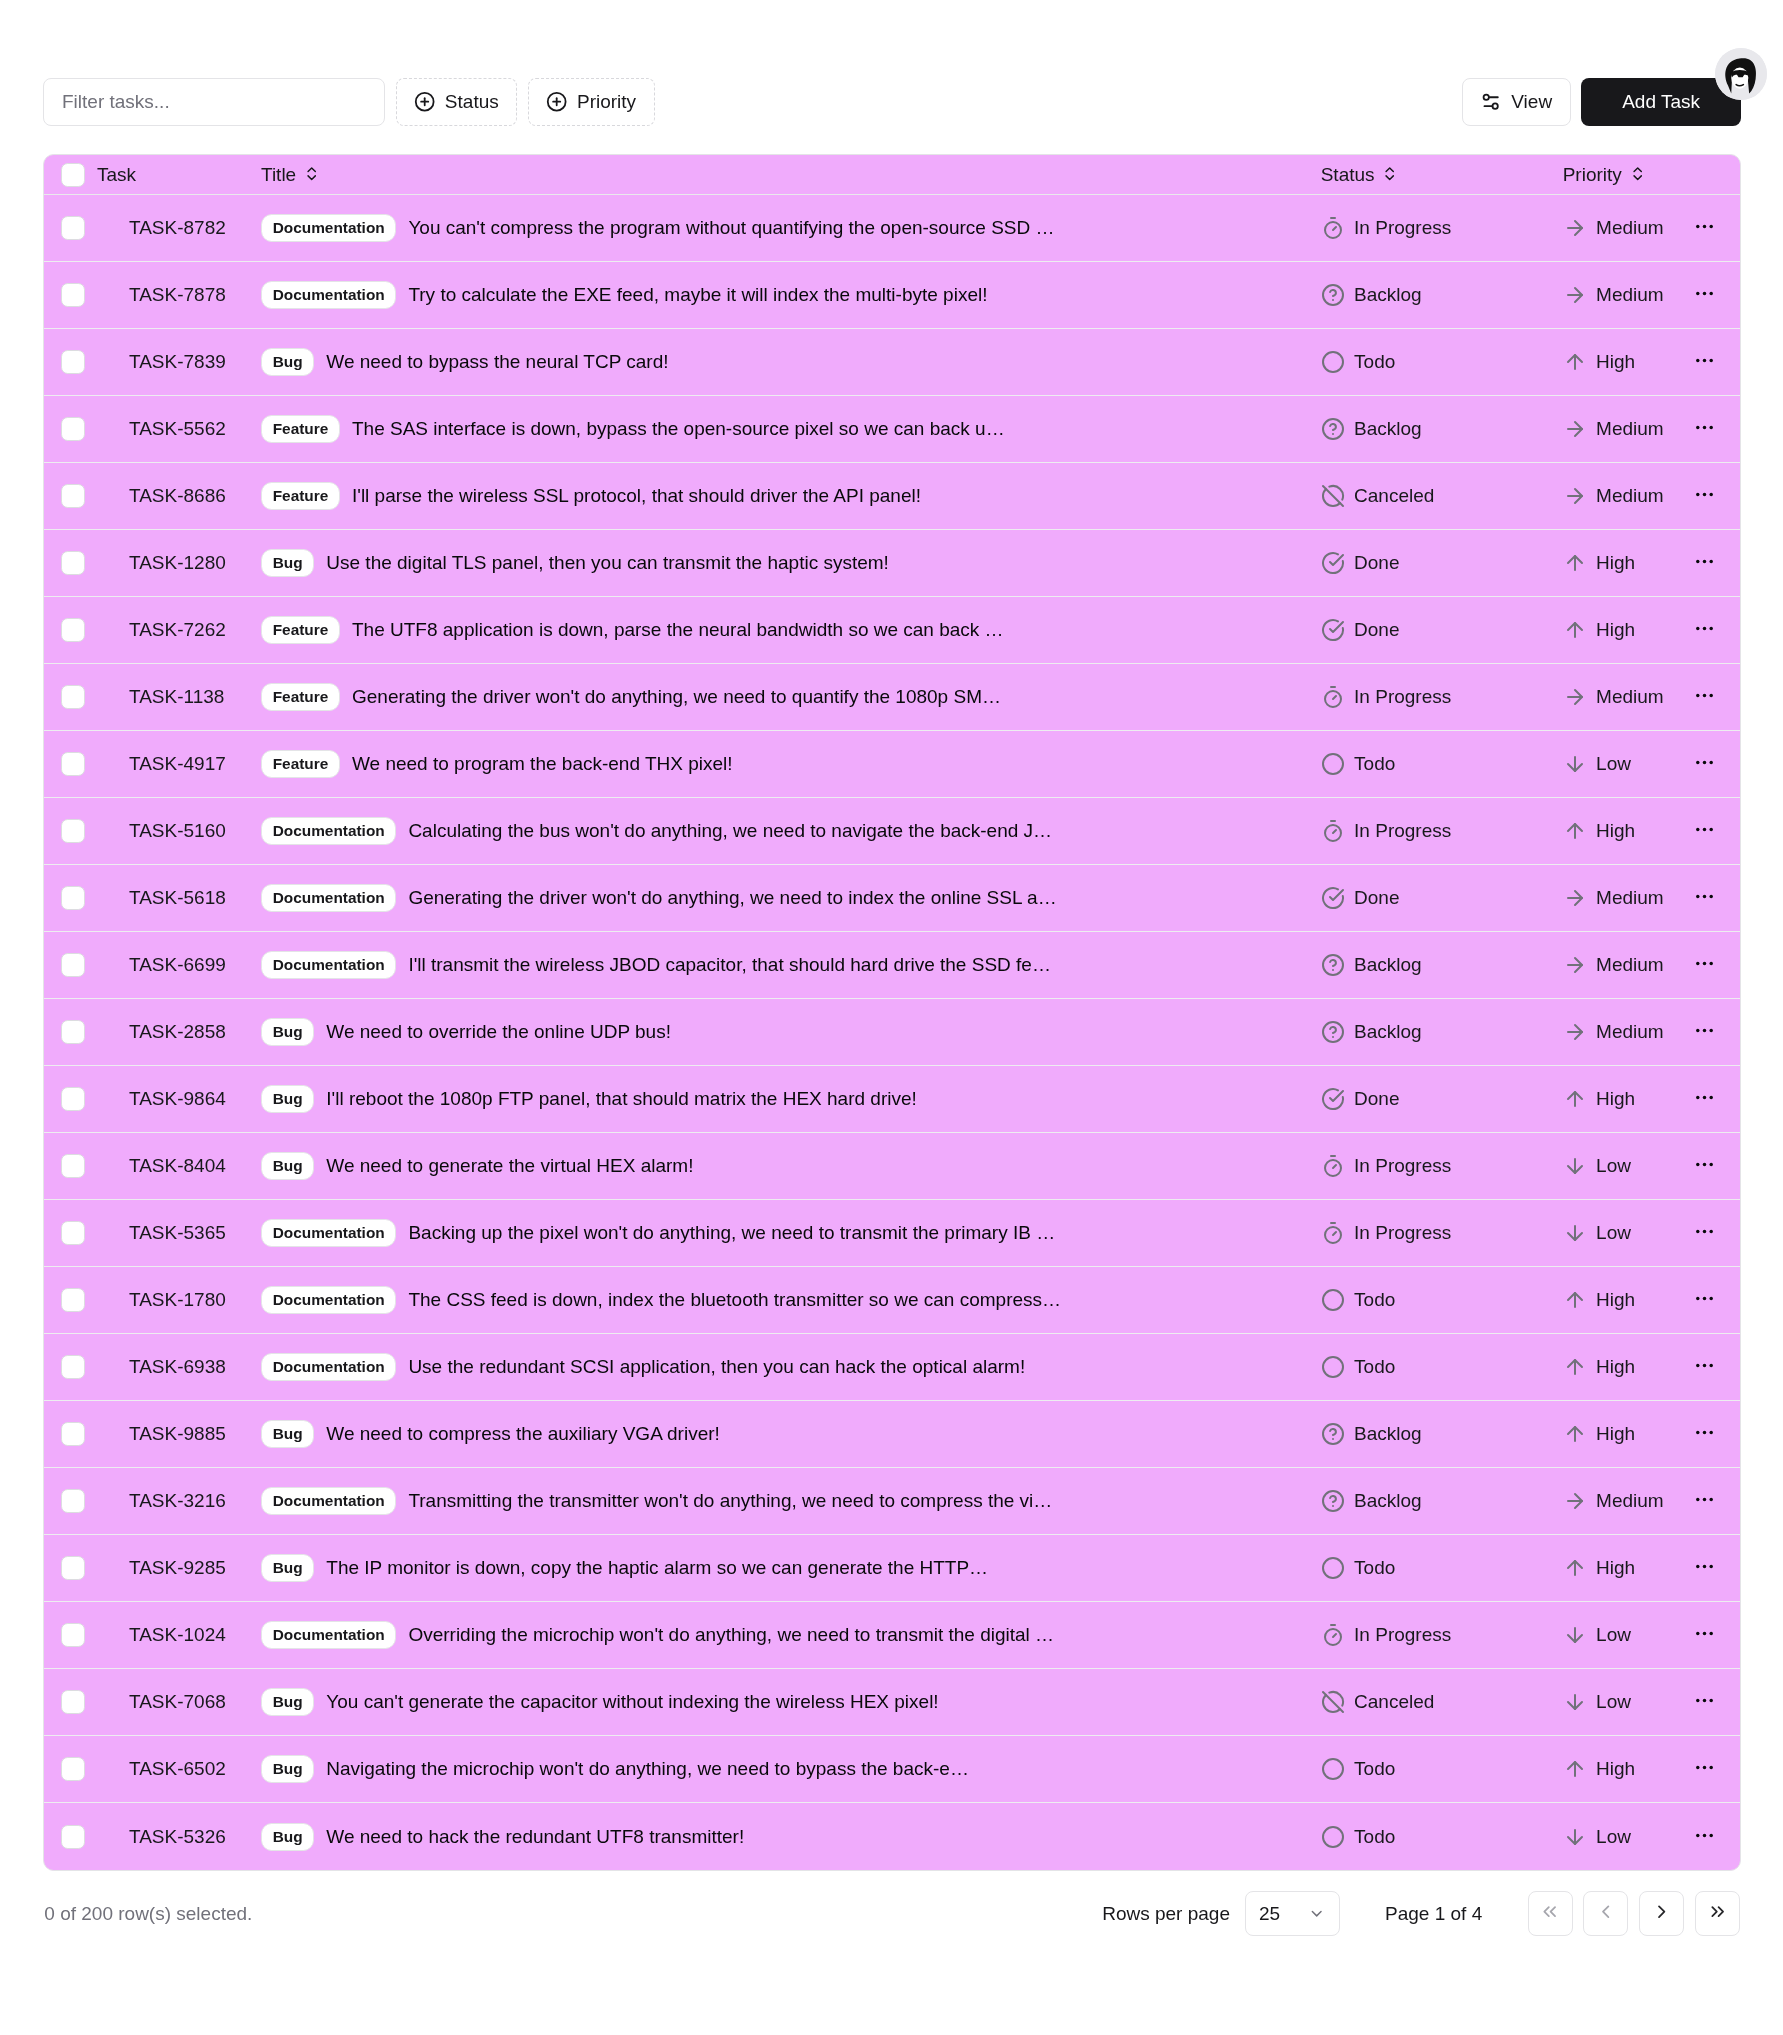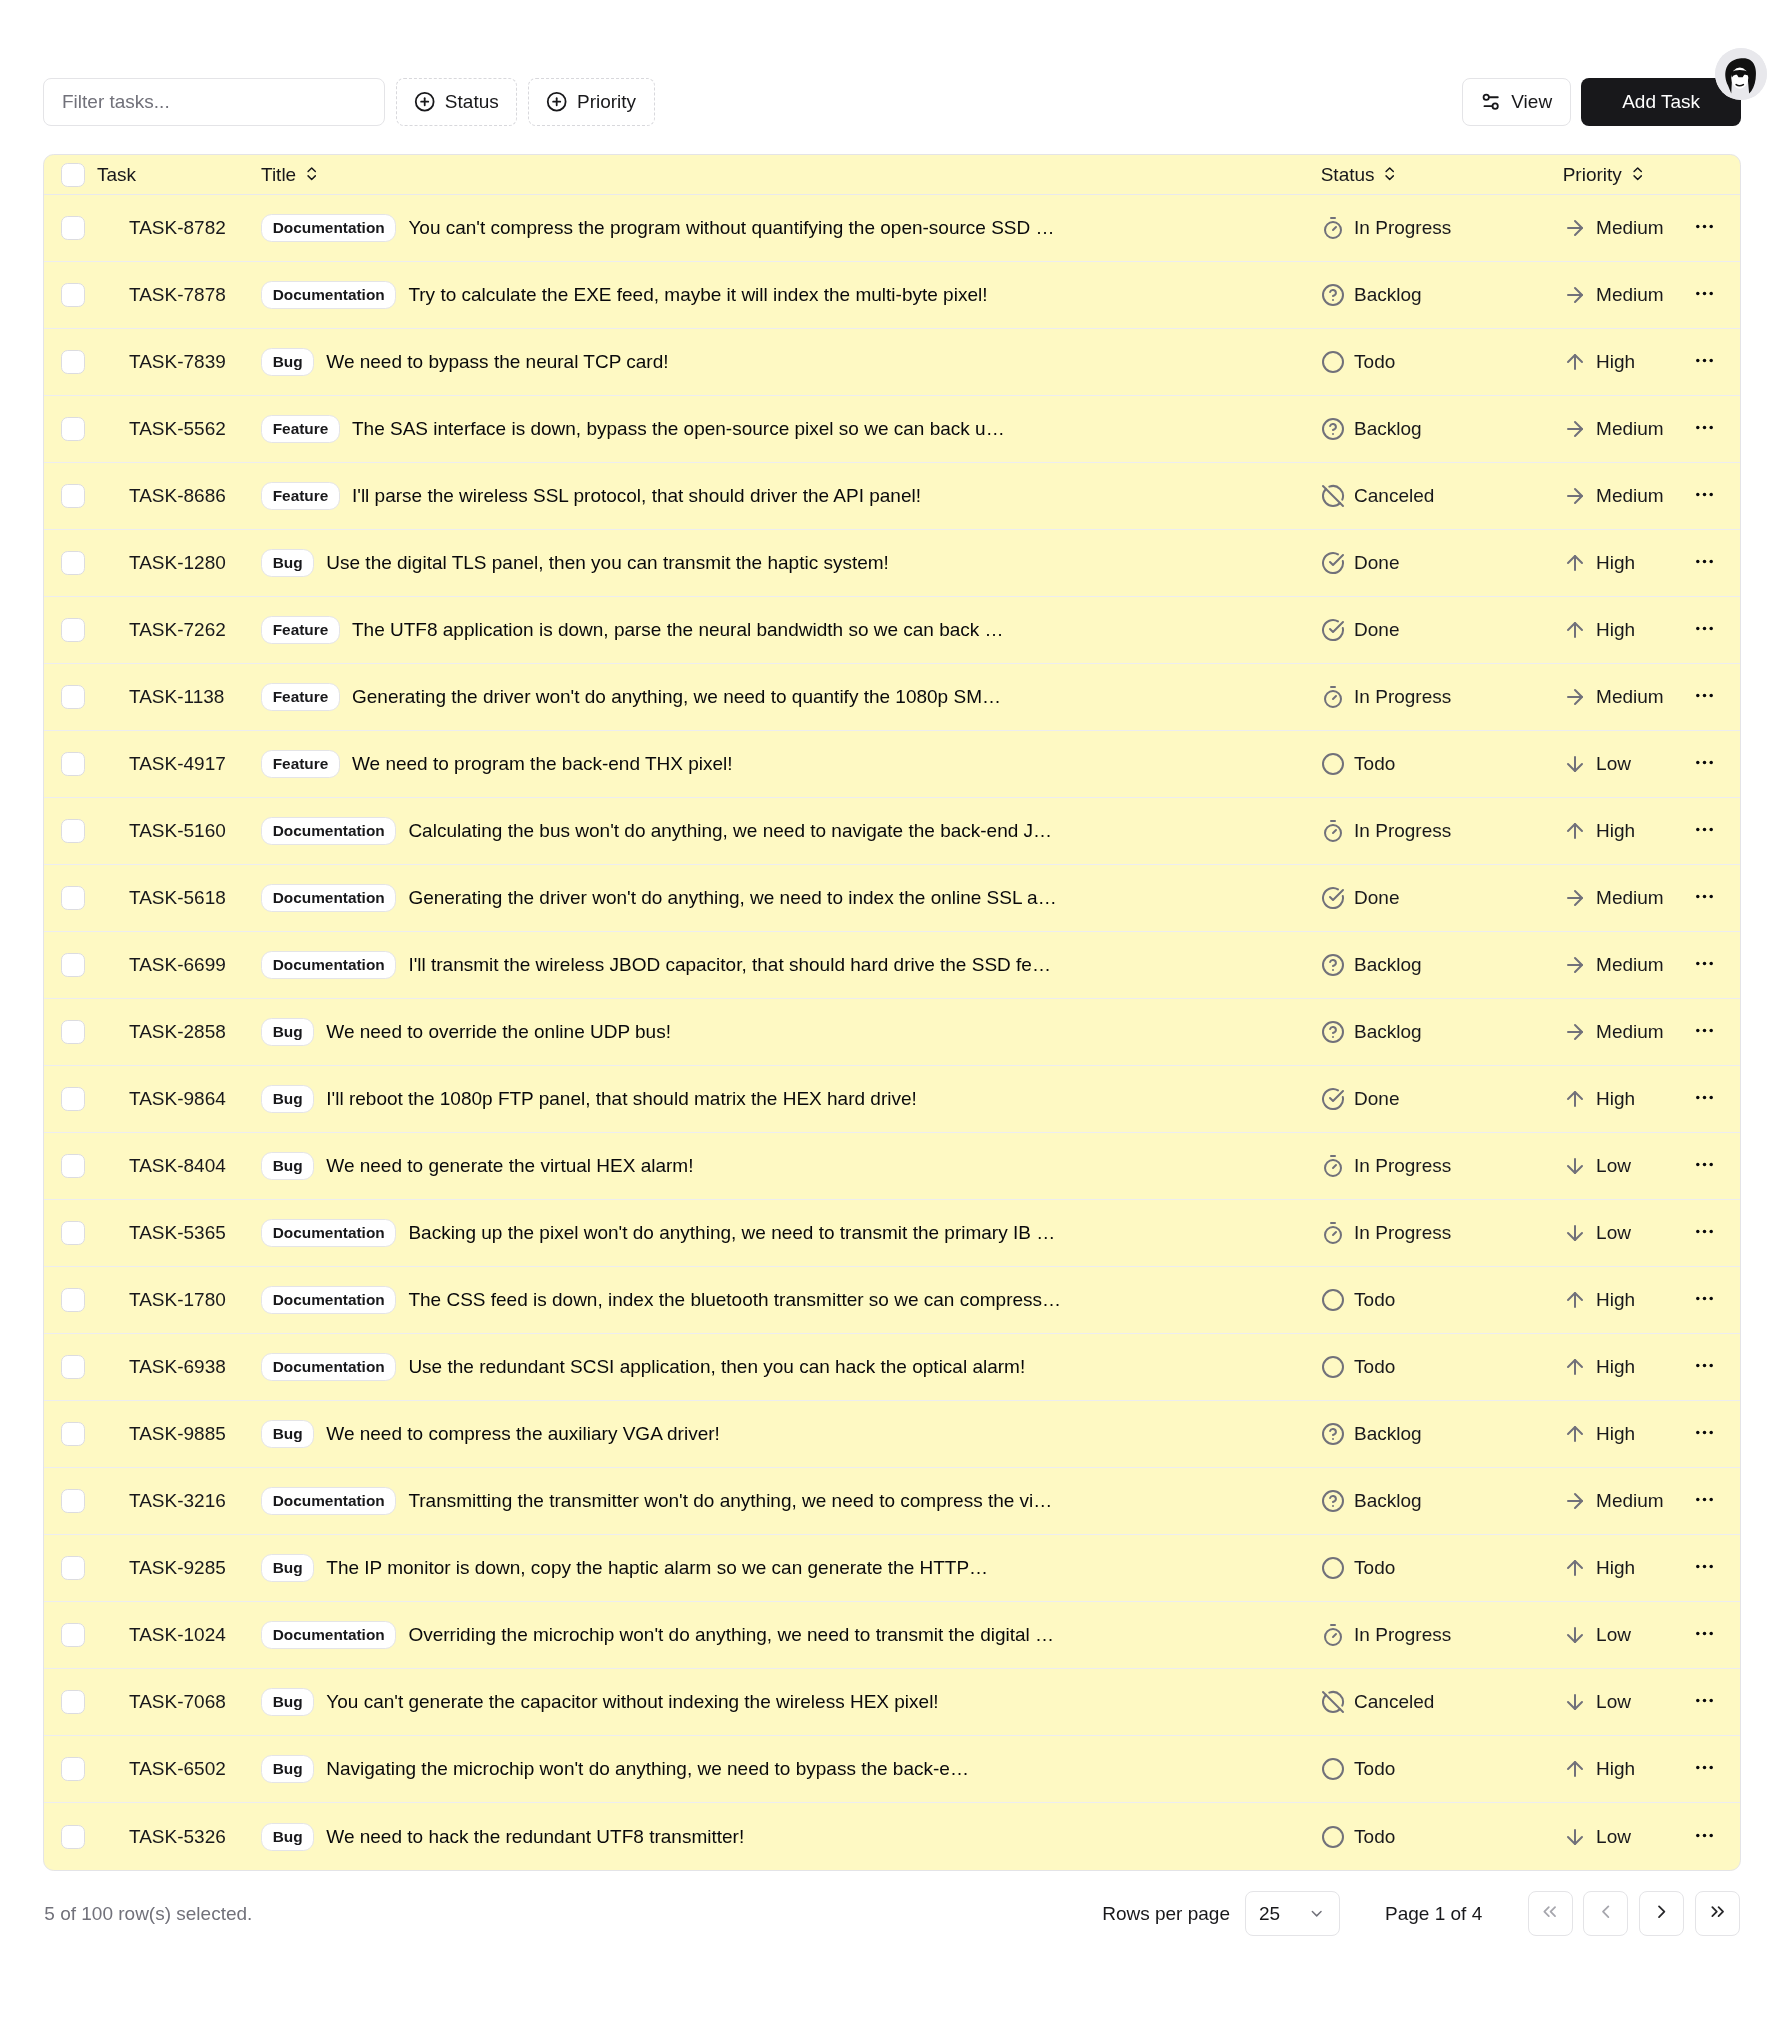--- a/index.html
+++ b/index.html
@@ -42,21 +42,21 @@
   .btn .icon svg { display:block; }
   .toolbar-spacer { flex:1; }
   .btn-primary {
     background:#18181b; color:#ffffff; border:none; padding:0 41px; font-weight:500;
   }
 
   
   .table {
     margin-top: 28px;
     border: 1.3px solid #e4e4e7; border-radius: 10.7px;
-    overflow: hidden; background:#fef9c3;
+    overflow: hidden; background:#f0abfc;
   }
   .thead, .trow {
     display:grid;
     grid-template-columns: 53px 164px 1fr 242px 117px 71px;
     align-items:center;
   }
   .thead { height: 40px; border-bottom: 1.3px solid #e9e9ec; color:#18181b; }
   .trow { height: 67px; border-bottom: 1.3px solid #ededf0; }
   .trow:last-child { border-bottom:none; }
   .cell { display:flex; align-items:center; min-width:0; }
@@ -1130,21 +1130,21 @@
                   <circle cx="12" cy="12" r="1.8"></circle>
                   <circle cx="19" cy="12" r="1.8"></circle>
                 </svg></span>
             </button>
           </div>
         </div>
       </div>
   </div>
 
   <div class="tfooter">
-    <span class="selection-text">5 of 100 row(s) selected.</span>
+    <span class="selection-text">0 of 200 row(s) selected.</span>
     <div class="tfooter-right">
       <div class="rpp">
         <span class="rpp-label">Rows per page</span>
         <span class="select">
           <span>25</span>
           <span class="icon">
             <svg width="17.4" height="17.4" viewBox="0 0 24 24" fill="none" stroke="currentColor" stroke-width="2" stroke-linecap="round" stroke-linejoin="round">
                 <path d="m6 9 6 6 6-6"></path>
               </svg>
           </span>

